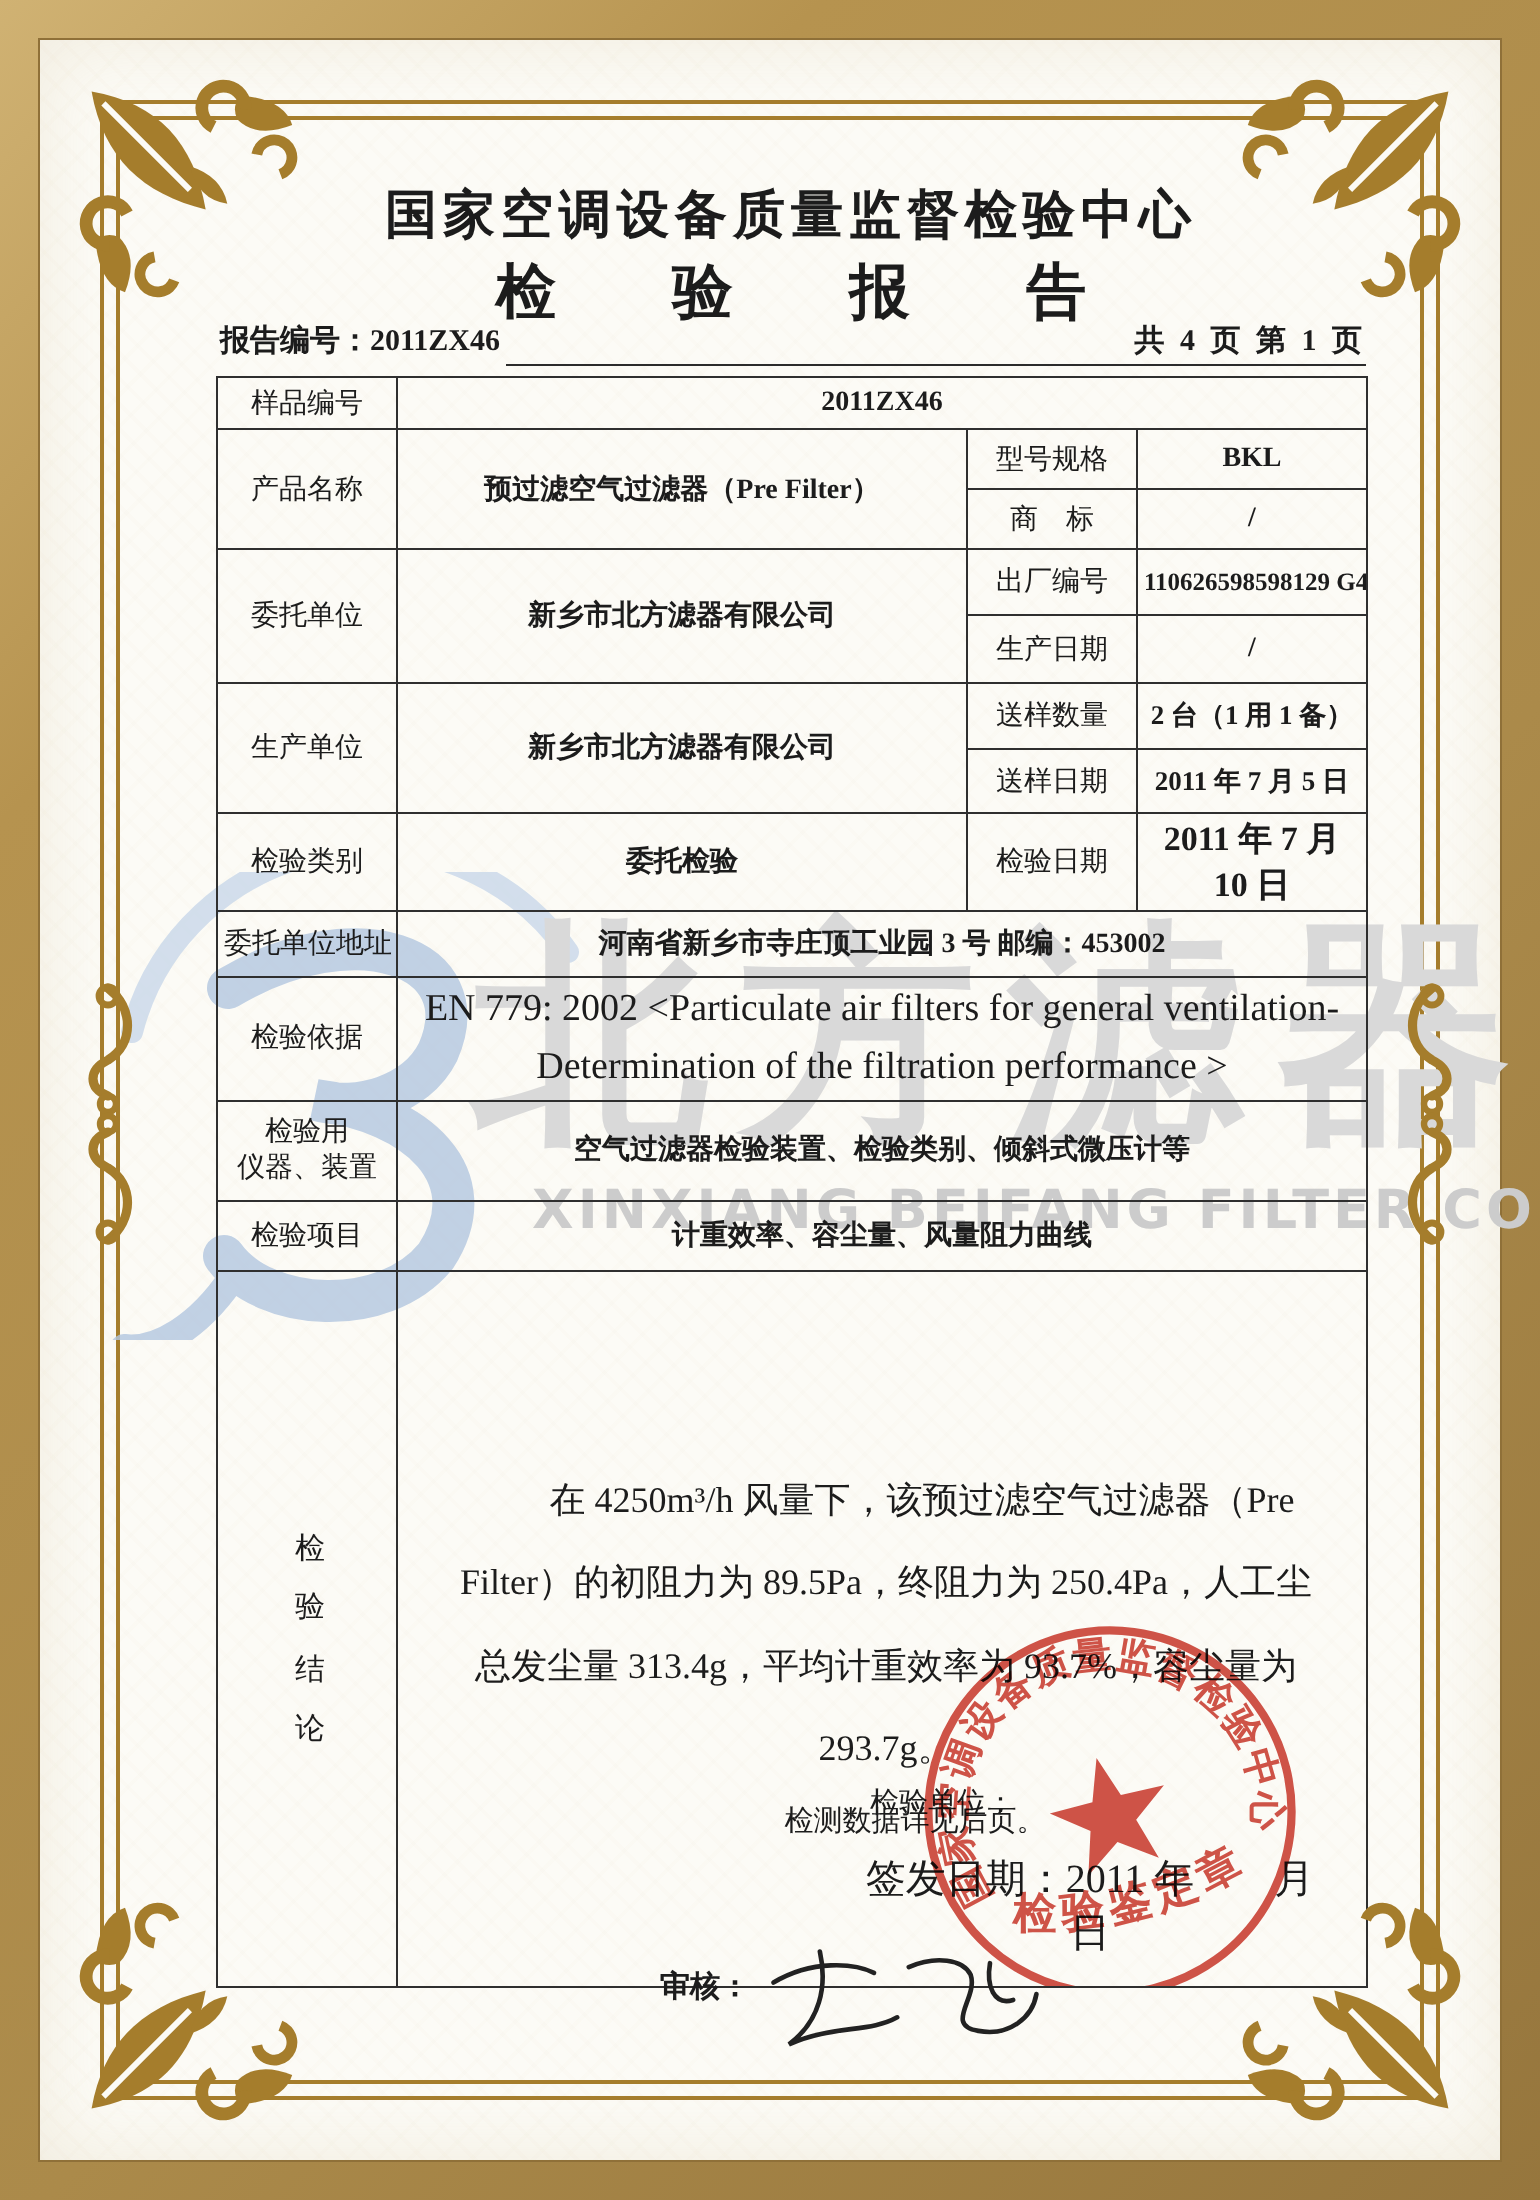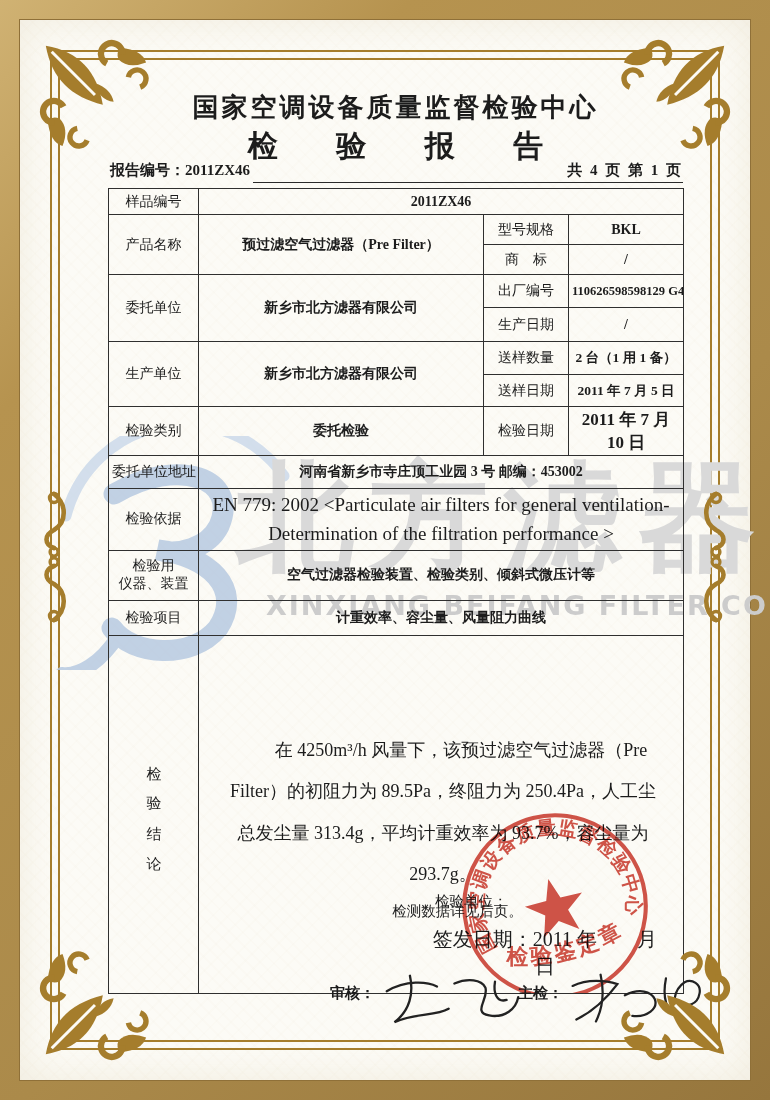--- a/index.html
+++ b/index.html
@@ -273,26 +273,15 @@
         <span>审核：</span>
         <svg width="145" height="58" viewBox="0 0 150 60">
           <g stroke="#222" stroke-width="2.4" fill="none" stroke-linecap="round">
             <path d="M8,22 C28,10 50,12 60,17"></path>
             <path d="M32,6 C36,24 32,42 16,54 C38,44 58,48 72,40"></path>
             <path d="M78,14 C92,8 106,10 110,18 C114,30 96,44 114,47 C130,50 142,40 144,28"></path>
             <path d="M120,12 C118,24 122,34 132,31"></path>
           </g>
         </svg>
       </div>
-      <div class="sig-group sig-chief">
-        <span>主检：</span>
-        <svg width="140" height="58" viewBox="0 0 150 60">
-          <g stroke="#222" stroke-width="2.4" fill="none" stroke-linecap="round">
-            <path d="M6,16 C22,8 42,10 54,14 C42,30 26,44 10,52"></path>
-            <path d="M36,4 C40,22 38,40 31,54"></path>
-            <path d="M62,26 C78,18 90,22 94,30 C98,40 86,50 70,48"></path>
-            <path d="M106,8 C102,28 106,44 120,50 C112,36 114,20 126,12 C134,8 144,14 142,24 C140,36 128,40 121,33"></path>
-          </g>
-        </svg>
-      </div>
     </div>
   </div>
 </div>
 
 </body></html>

